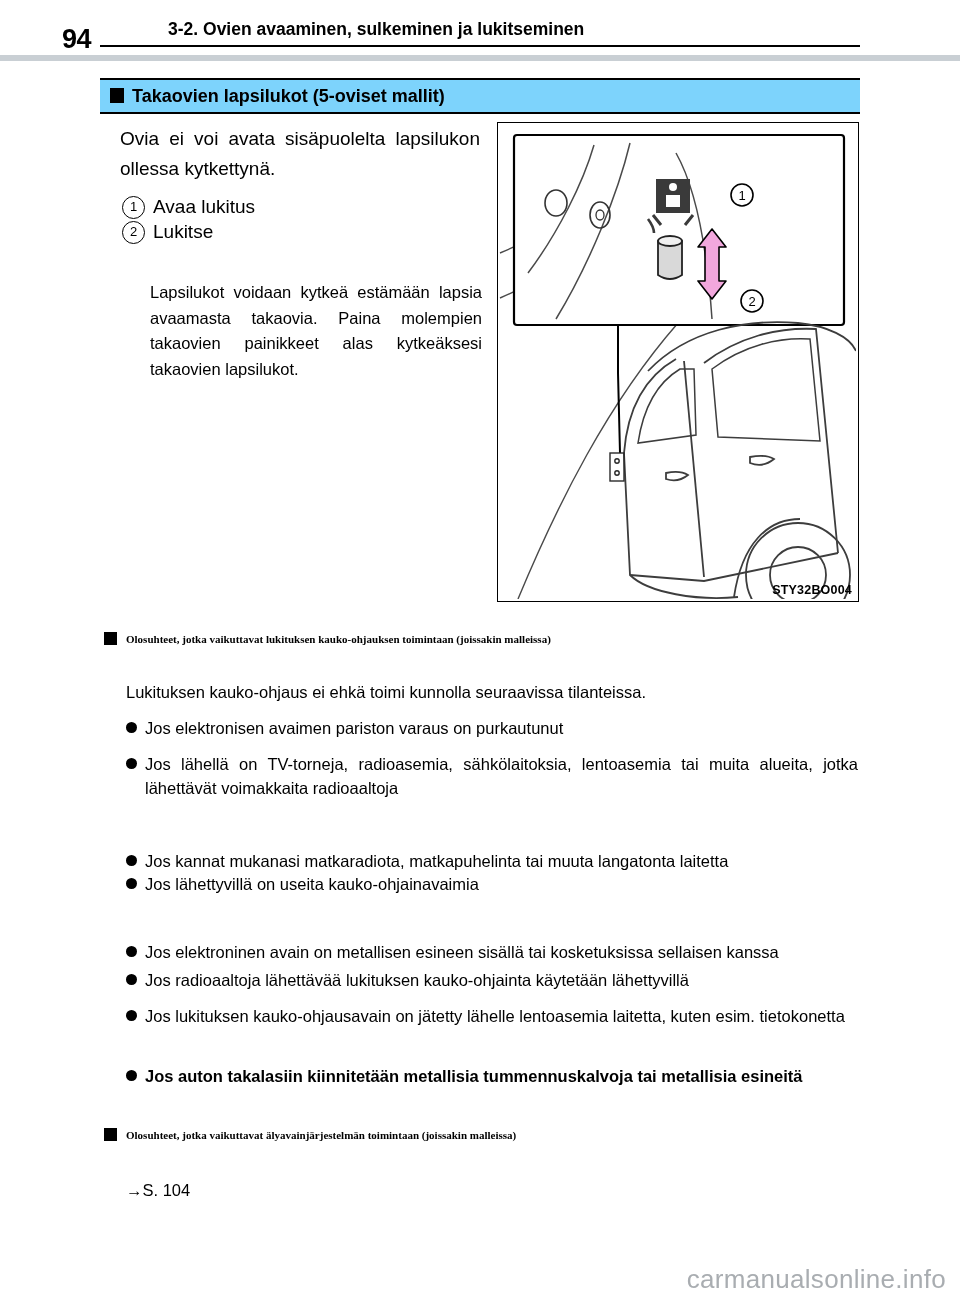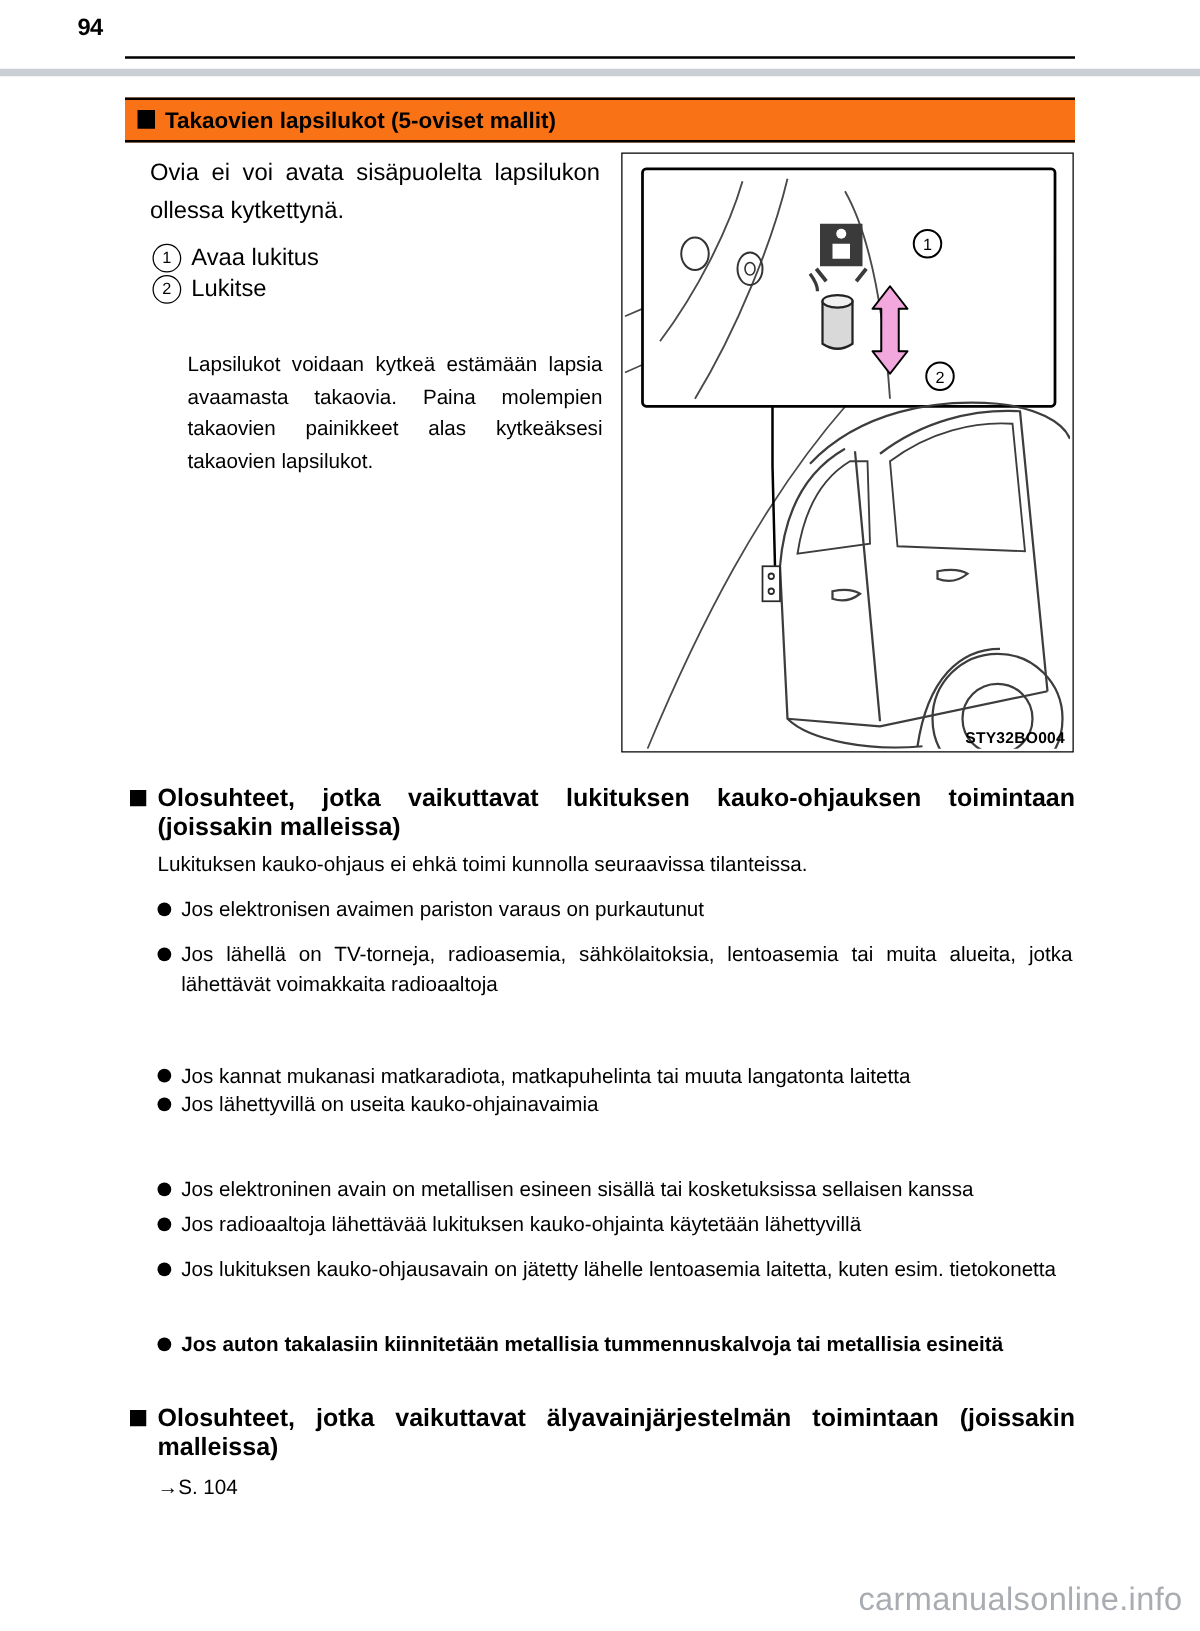--- a/index.html
+++ b/index.html
@@ -20,22 +20,22 @@
   .page-header {
     position: absolute;
     left: 0;
     top: 0;
     width: 960px;
     height: 60px;
   }
   .page-number {
     position: absolute;
     left: 62px;
-    top: 12px;
-    font-size: 19px;
+    top: 24px;
+    font-size: 27px;
     font-weight: bold;
     letter-spacing: -0.5px;
   }
   .header-title {
     position: absolute;
     left: 168px;
     top: 19px;
     font-size: 17.5px;
     font-weight: bold;
   }
@@ -56,21 +56,21 @@
     background: #c9cfd4;
   }
 
   
   .section-band {
     position: absolute;
     left: 100px;
     top: 78px;
     width: 760px;
     height: 32px;
-    background: #f97316;
+    background: #7dd3fc;
     border-top: 2px solid #000;
     border-bottom: 2px solid #000;
   }
   .section-band .marker {
     position: absolute;
     left: 10px;
     top: 8px;
     width: 14px;
     height: 15px;
     background: #000000;
@@ -142,24 +142,25 @@
     font-size: 12.5px;
     font-weight: bold;
     letter-spacing: 0.2px;
   }
 
   
   .sub-head {
     position: absolute;
     left: 104px;
     width: 756px;
-    font-size: 20px;
+    font-size: 11px;
     font-weight: bold;
     line-height: 23px;
     text-align: justify;
+    font-family: Liberation Serif, serif;
   }
   .sub-head .sqmark {
     position: absolute;
     left: 0;
     top: 4px;
     width: 13px;
     height: 13px;
     background: #000;
   }
   .sub-head .txt {
@@ -209,20 +210,21 @@
     font-size: 26px;
     color: #a9adb1;
     letter-spacing: 0.3px;
   }
 </style>
 </head>
 <body>
 
 <div class="page-header">
   <div class="page-number">94</div>
+  <div class="header-title">3-2. Ovien avaaminen, sulkeminen ja lukitseminen</div>
   <div class="header-rule"></div>
   <div class="header-bar-left"></div>
 </div>
 
 <div class="section-band">
   <span class="marker"></span>
   <span class="title">Takaovien lapsilukot (5-oviset mallit)</span>
 </div>
 
 <div class="lead">Ovia ei voi avata sisäpuolelta lapsilukon ollessa kytkettynä.</div>

